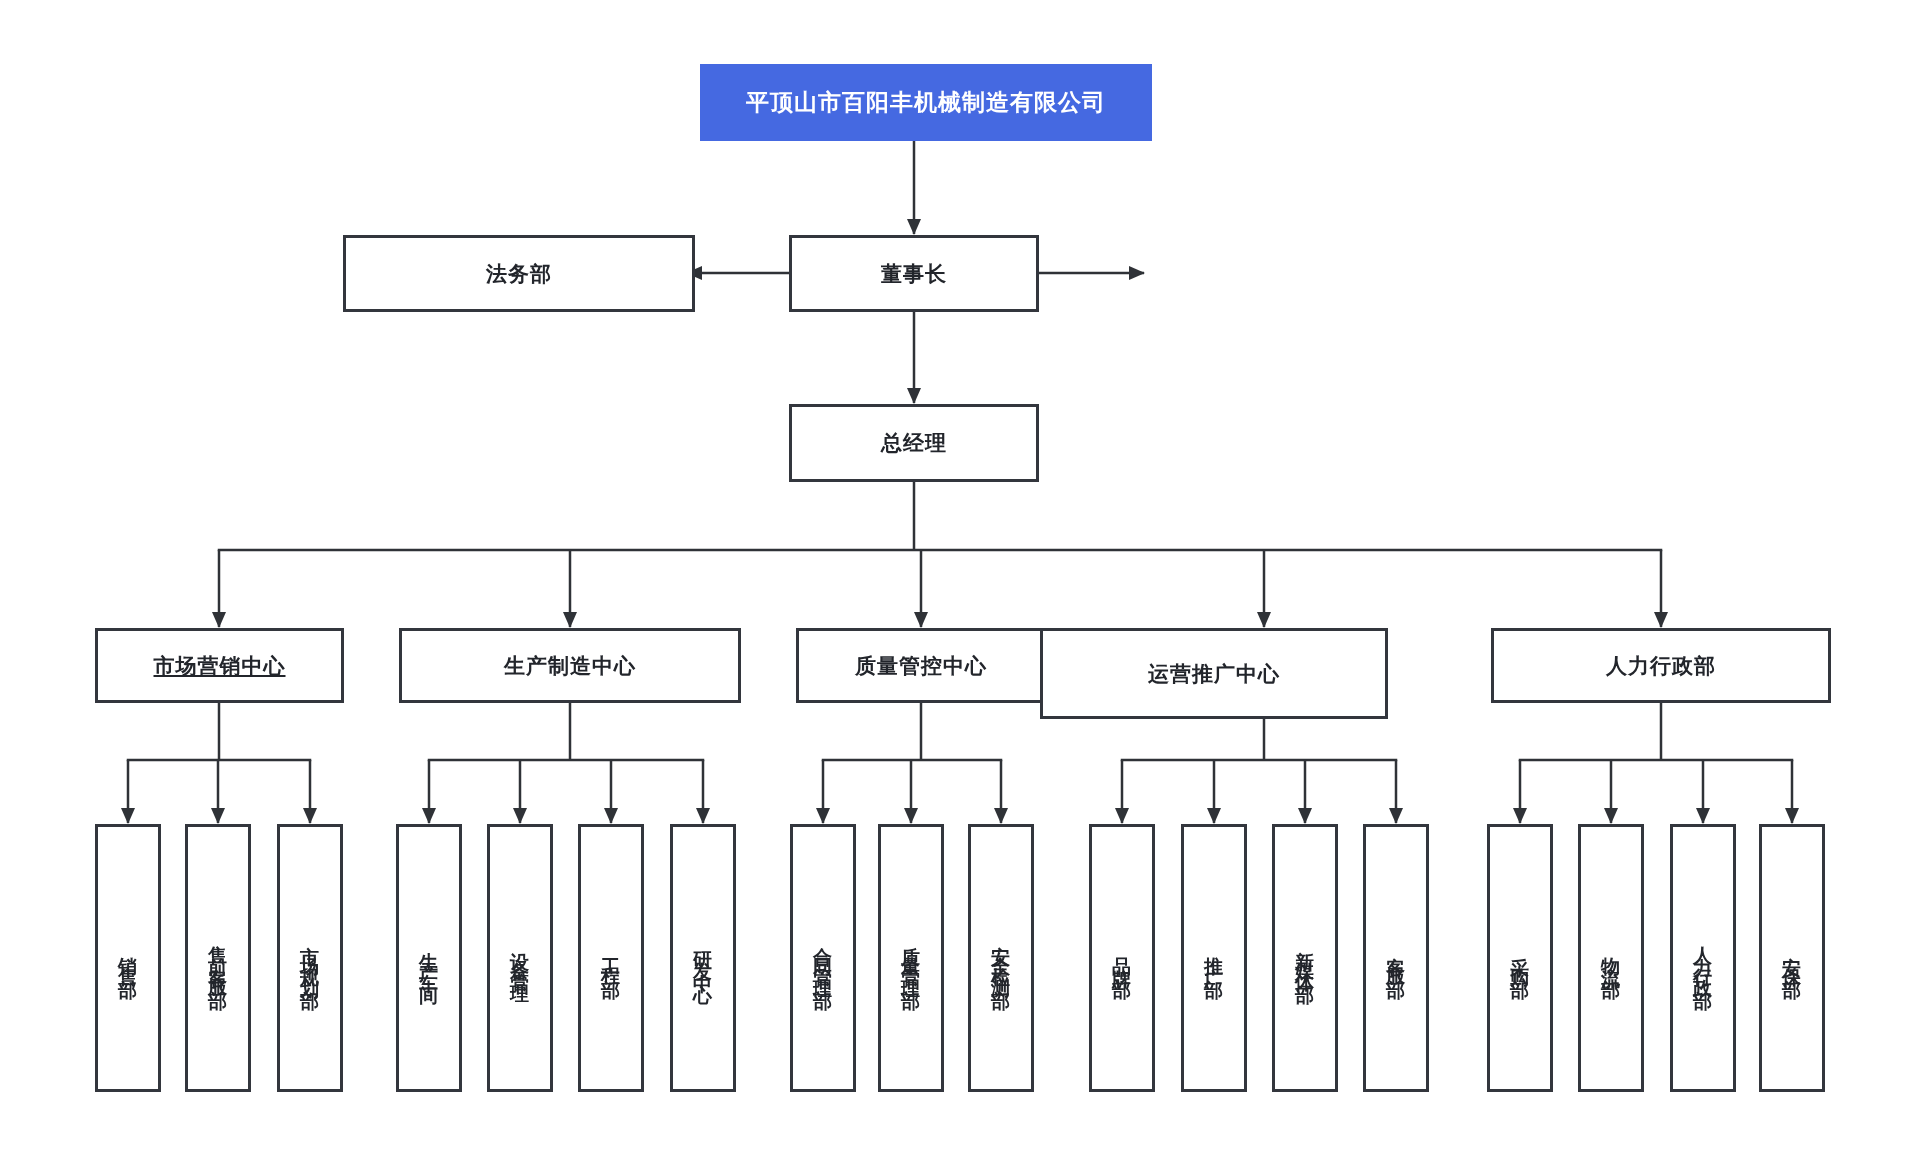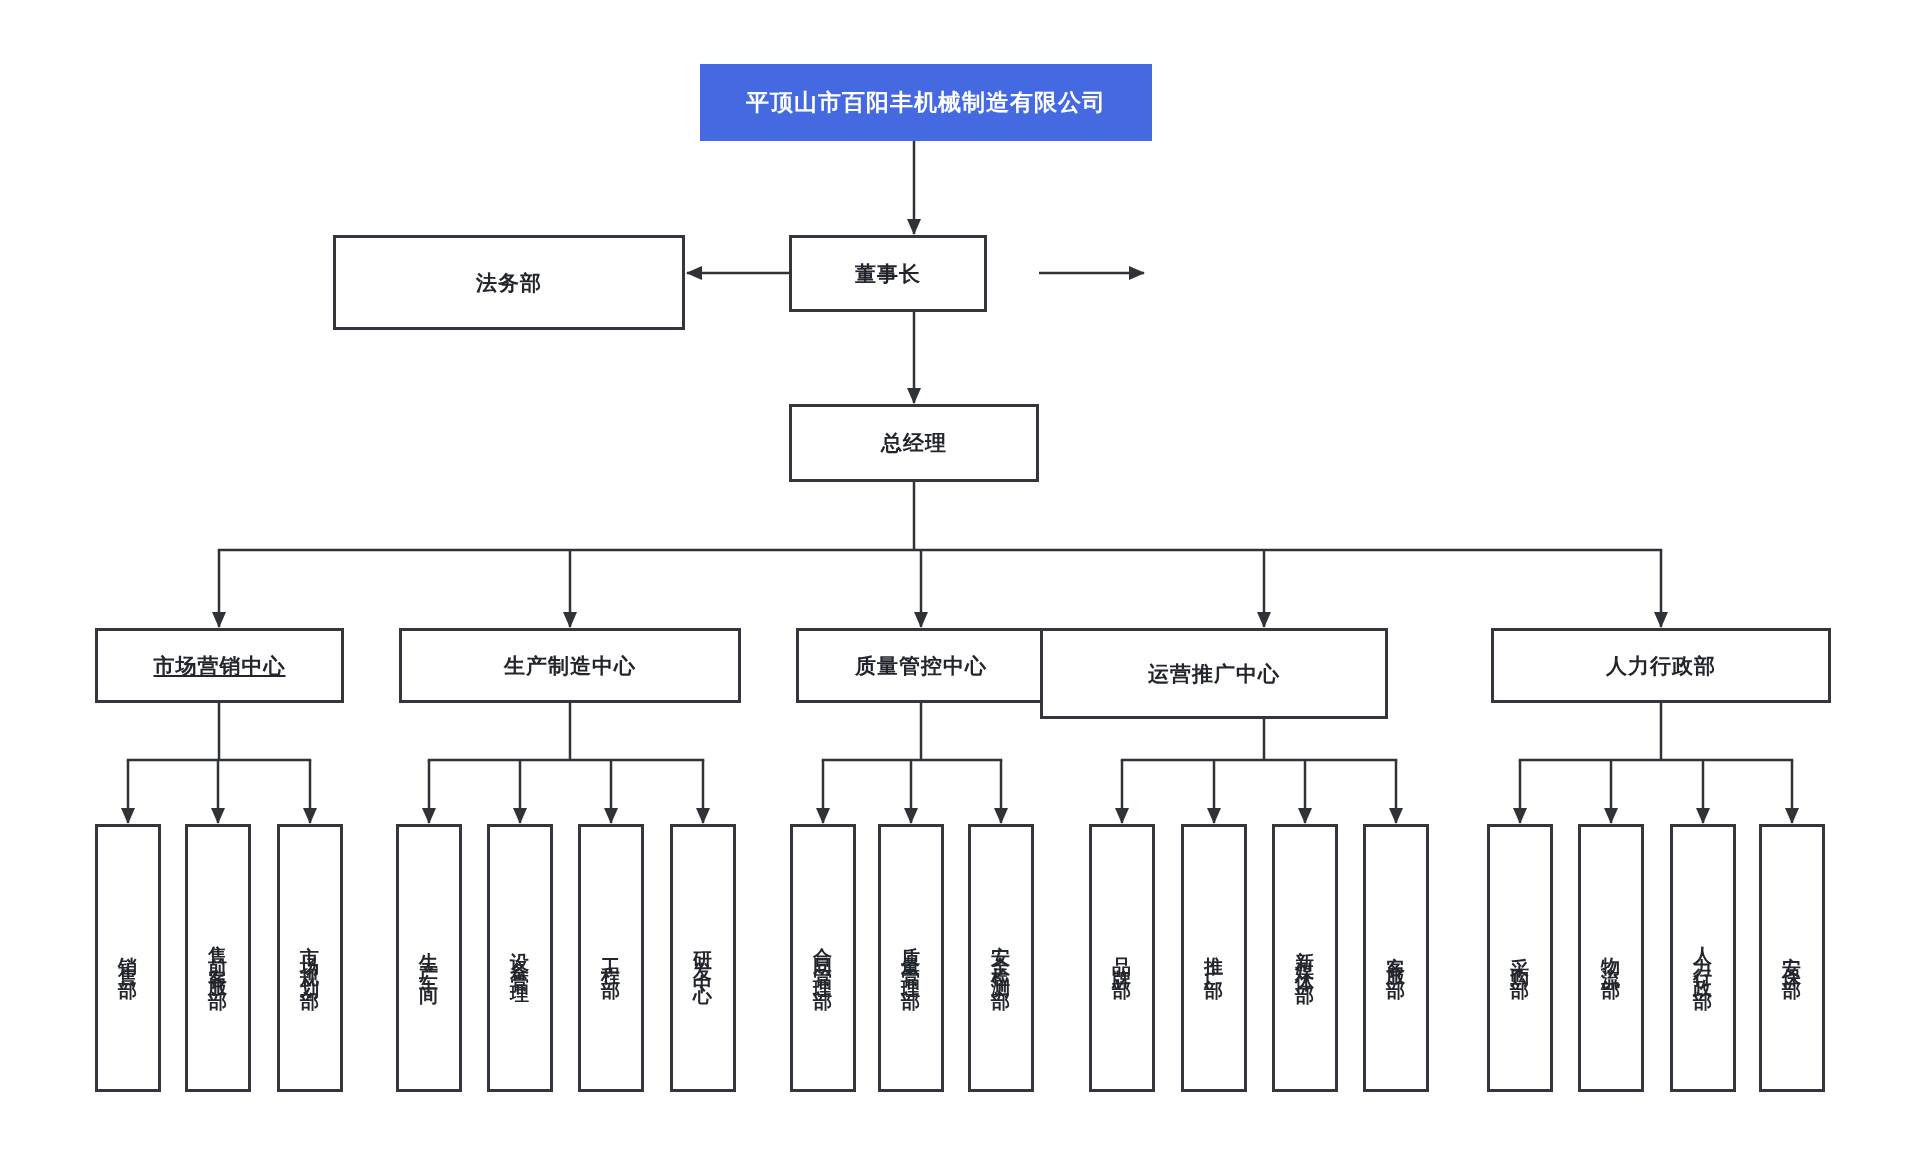--- a/index.html
+++ b/index.html
@@ -50,22 +50,22 @@
     writing-mode: vertical-rl;
     text-orientation: upright;
     font-size: 19px;
     line-height: 1;
     letter-spacing: 11px;
     font-weight: 700;
   }
 
   
   #n-root     { left: 700px;  top: 64px;  width: 452px; height: 77px; }
-  #n-legal    { left: 333px;  top: 235px; width: 352px; height: 95px; }
-  #n-chairman { left: 789px;  top: 235px; width: 198px; height: 77px; }
+  #n-legal    { left: 343px;  top: 235px; width: 352px; height: 77px; }
+  #n-chairman { left: 789px;  top: 235px; width: 250px; height: 77px; }
   #n-finance  { left: 1146px; top: 235px; width: 342px; height: 77px; }
   #n-gm       { left: 789px;  top: 404px; width: 250px; height: 78px; }
 
   #n-c0 { left: 95px;   top: 628px; width: 249px; height: 75px; text-decoration: underline; }
   #n-c1 { left: 399px;  top: 628px; width: 342px; height: 75px; }
   #n-c2 { left: 796px;  top: 628px; width: 250px; height: 75px; }
   #n-c3 { left: 1040px; top: 628px; width: 348px; height: 91px; }
   #n-c4 { left: 1491px; top: 628px; width: 340px; height: 75px; }
 
   #n-d0-0 { left: 95px; }  #n-d0-1 { left: 185px; }  #n-d0-2 { left: 277px; }

